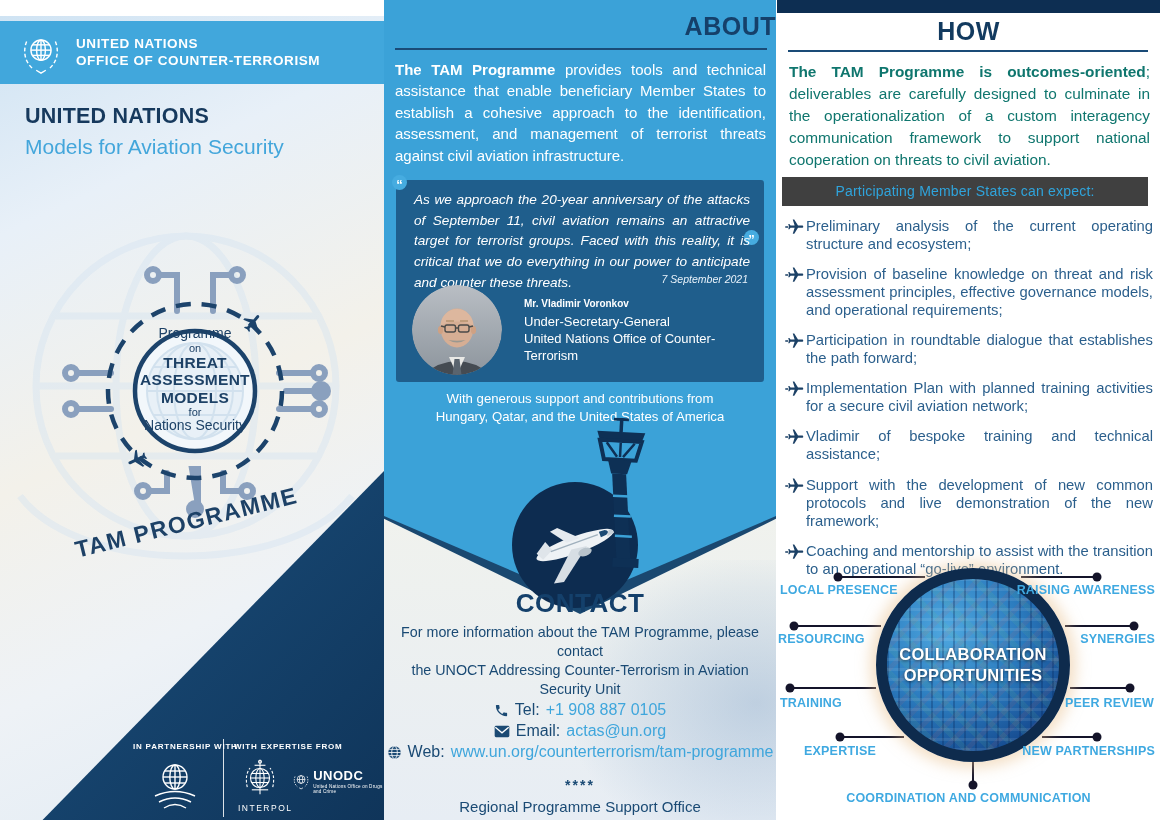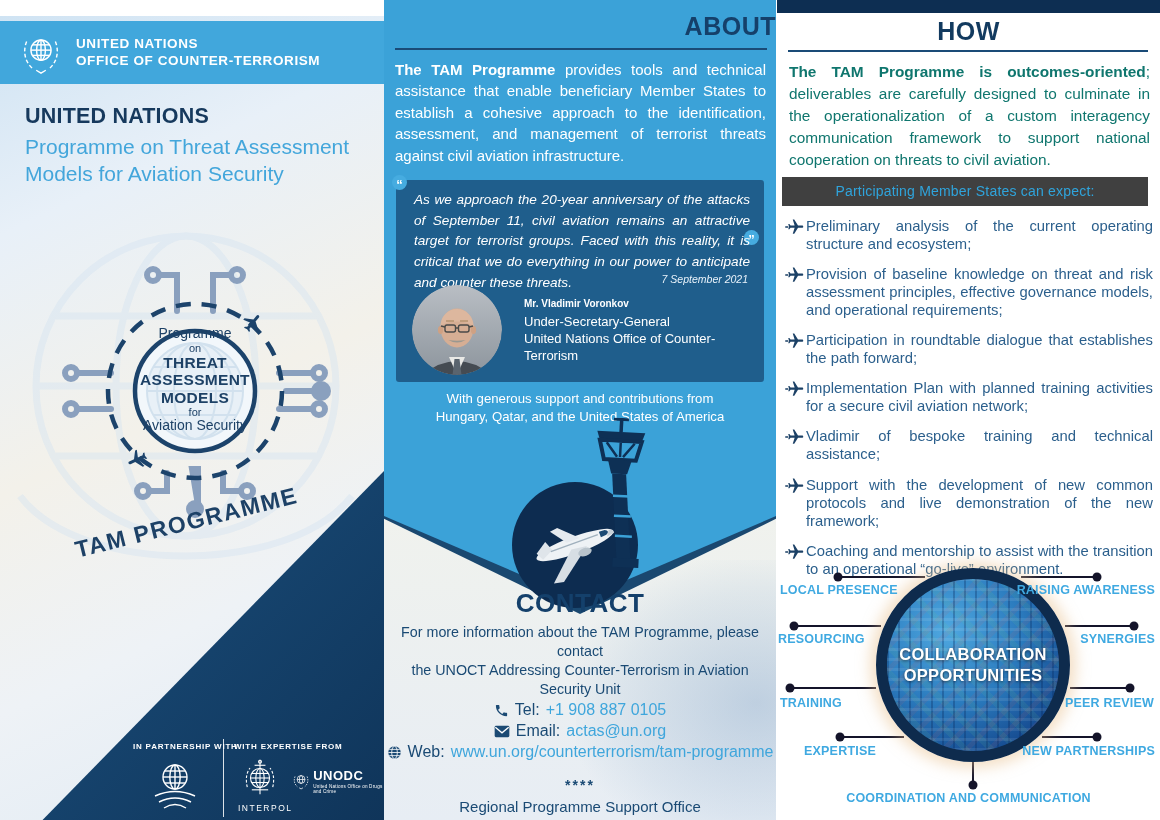--- a/index.html
+++ b/index.html
@@ -131,21 +131,20 @@
         </g>
       </svg>
       <div class="org">
         <div>UNITED NATIONS</div>
         <div>OFFICE OF COUNTER-TERRORISM</div>
       </div>
     </div>
 
     <div class="lp-title">UNITED NATIONS</div>
     <div class="lp-sub">
-      <div>Programme on Threat Assessment</div>
       <div>Models for Aviation Security</div>
     </div>
 
     <svg class="abs" style="left:55px;top:235px" width="280" height="280" viewBox="0 0 280 280">
       <g stroke="#8aa0be" stroke-width="6" fill="none" stroke-linecap="round">
         <path d="M122,60 V24 H106"></path>
           <circle cx="98" cy="24" r="6"></circle>
         <path d="M158,60 V24 H174"></path>
           <circle cx="182" cy="24" r="6"></circle>
         <path d="M112,222 V240 H96"></path>
@@ -183,21 +182,21 @@
       </g>
     </svg>
 
     <div class="lp-badge-text">
       <div class="bt-sm">Programme</div>
       <div class="bt-xs">on</div>
       <div class="bt-bold">THREAT</div>
       <div class="bt-bold">ASSESSMENT</div>
       <div class="bt-bold">MODELS</div>
       <div class="bt-xs">for</div>
-      <div class="bt-sm">Aviation Security</div>
+      <div class="bt-sm">Nations Security</div>
     </div>
 
     <div class="lp-ribbon">TAM PROGRAMME</div>
 
     <div class="lp-wedge"></div>
 
     <div class="partner-label" style="left:133px;top:726px">IN PARTNERSHIP WITH</div>
     <svg class="abs" style="left:148px;top:740px" width="54" height="58" viewBox="0 0 54 58">
       <g stroke="#ffffff" stroke-width="1.4" fill="none">
         <circle cx="27" cy="21" r="12"></circle>

